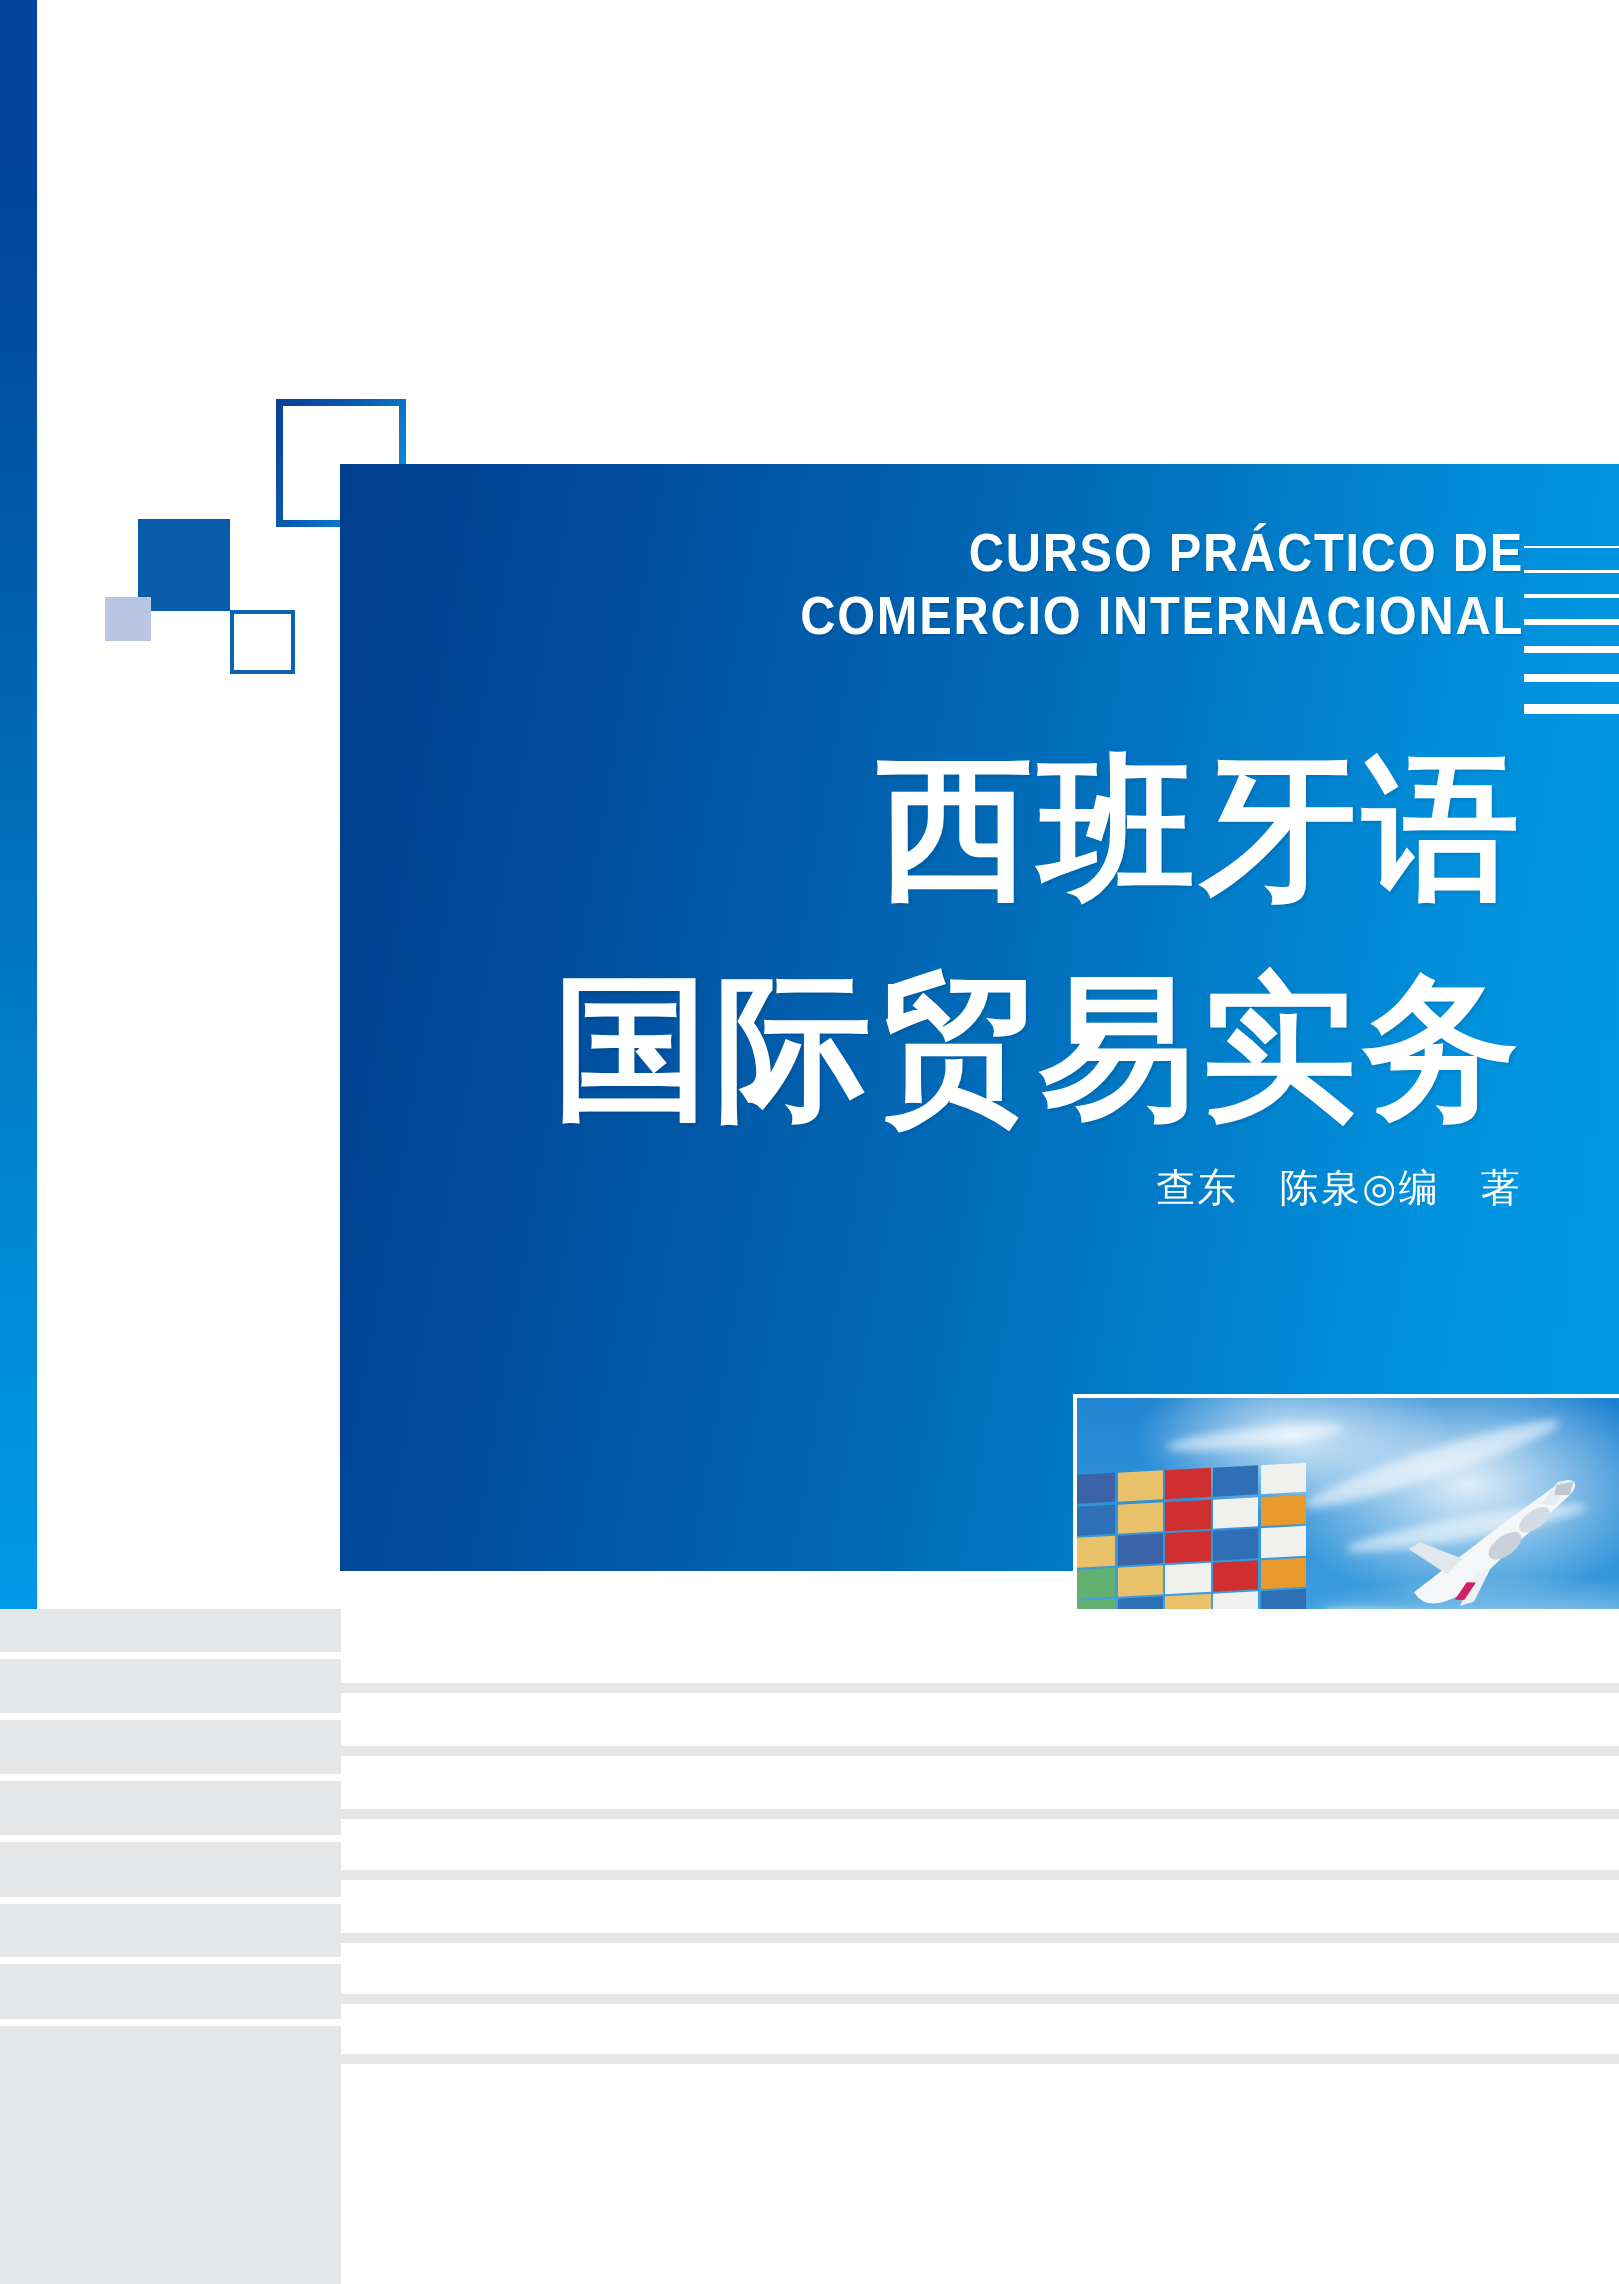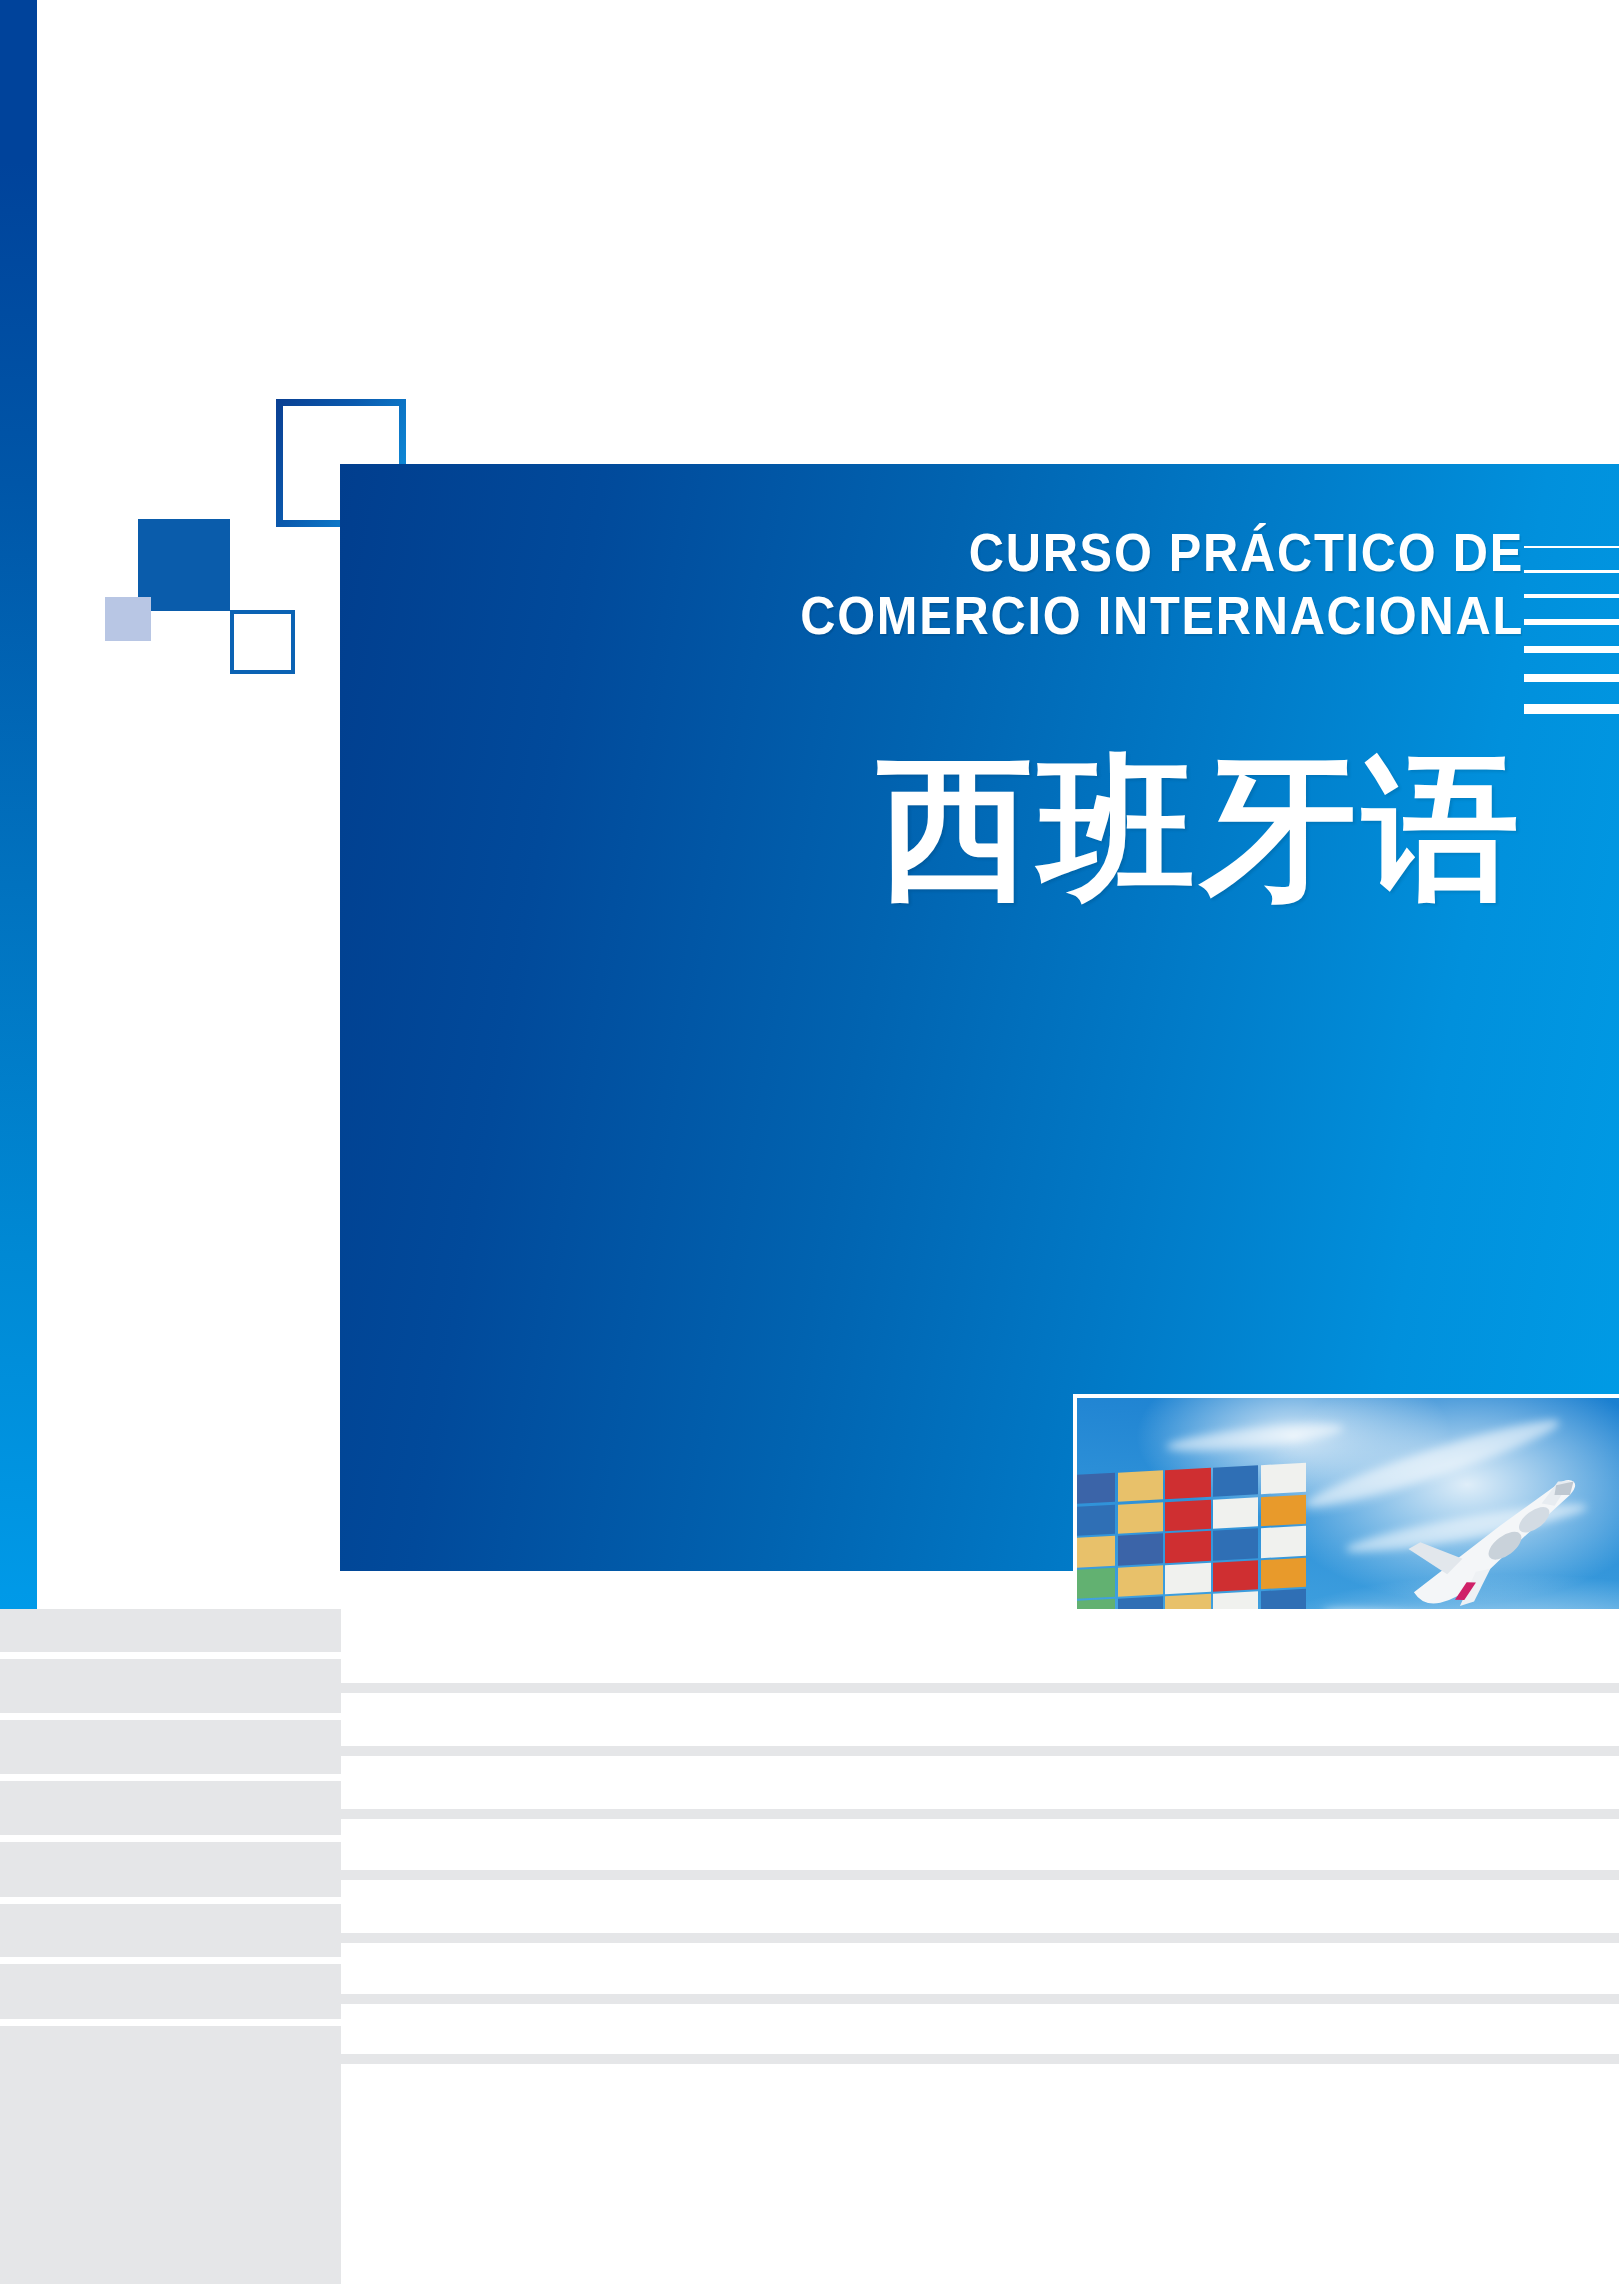--- a/index.html
+++ b/index.html
@@ -378,22 +378,24 @@
       <div class="rule" style="height:9.6px"></div>
     </div>
 
     <div class="spanish-title">
       <span class="line1">CURSO PRÁCTICO DE</span>
       <span class="line2">COMERCIO INTERNACIONAL</span>
     </div>
 
     <div class="cn-title">
       <span>西班牙语</span>
+      <span>国际贸易实务</span>
     </div>
 
+    <div class="authors">查东　陈泉◎编　著</div>
   </div>
 
   <div class="photo">
     <div class="sky"></div>
 
     <div class="cirrus" style="left:222px;top:52px;width:267px;height:27px;transform:rotate(-18deg);"></div>
     <div class="cirrus" style="left:267px;top:119px;width:245px;height:22px;transform:rotate(-10deg);"></div>
     <div class="cirrus" style="left:245px;top:222px;width:297px;height:25px;transform:rotate(8deg);"></div>
     <div class="cirrus" style="left:208px;top:297px;width:319px;height:22px;transform:rotate(14deg);"></div>
     <div class="cirrus" style="left:89px;top:30px;width:178px;height:19px;transform:rotate(-6deg);"></div>

